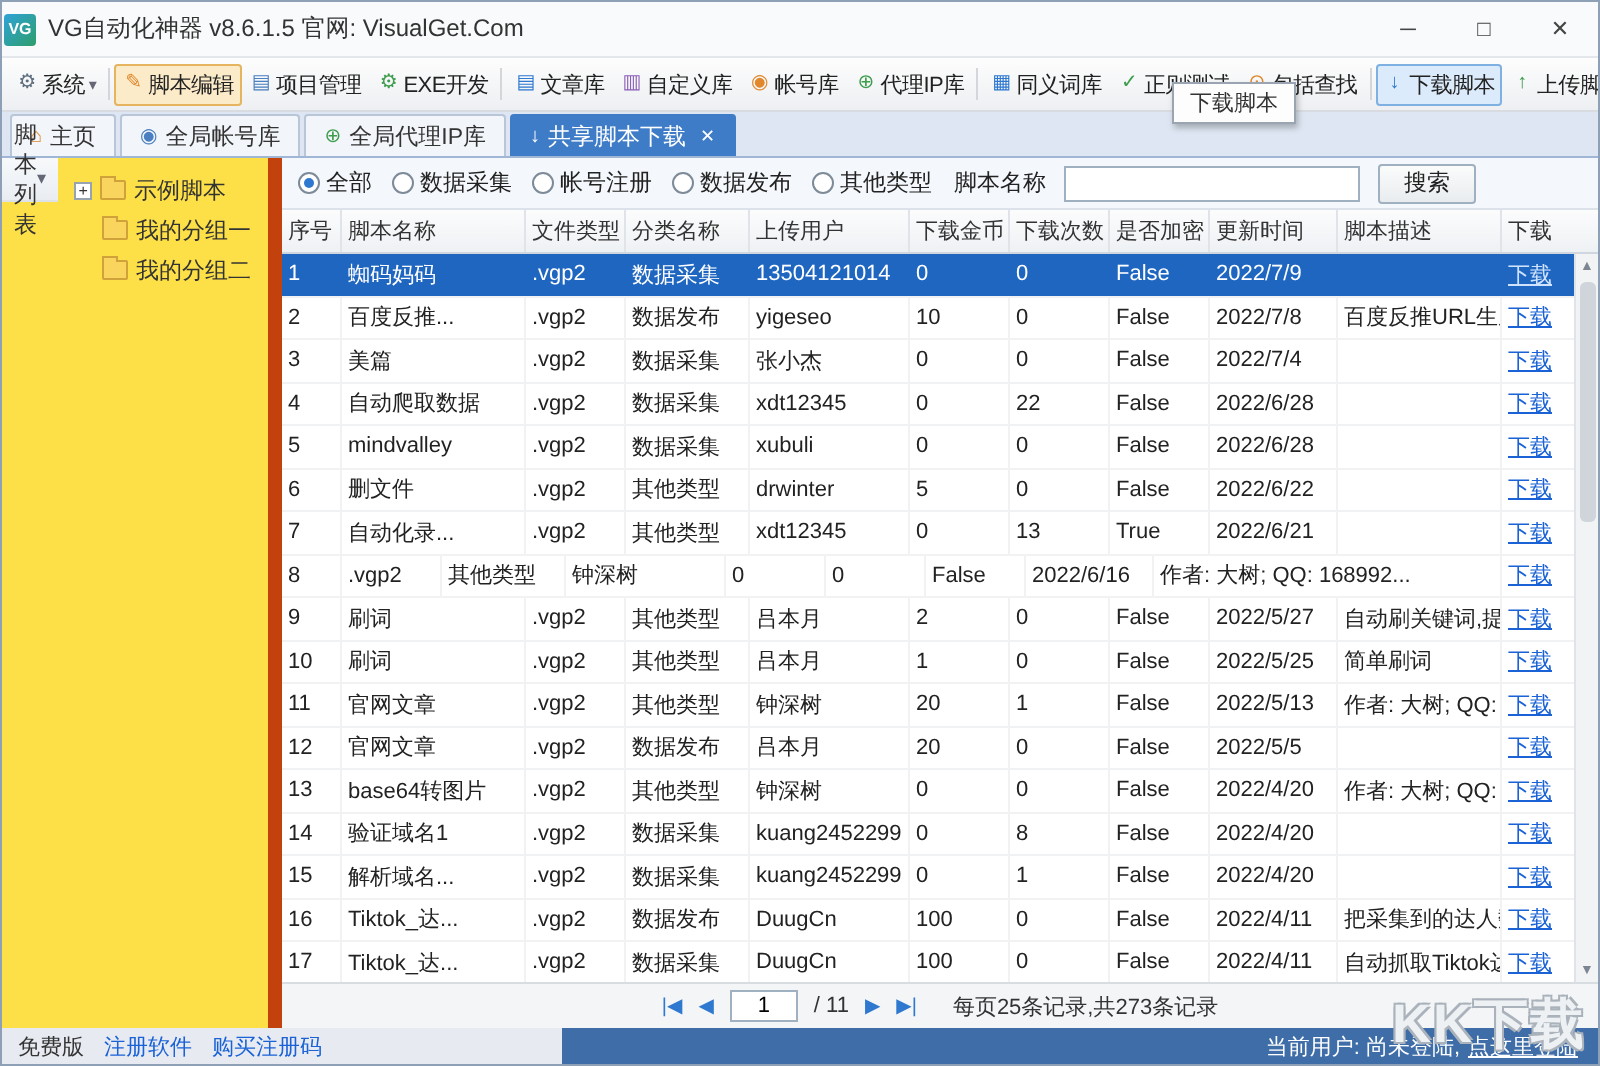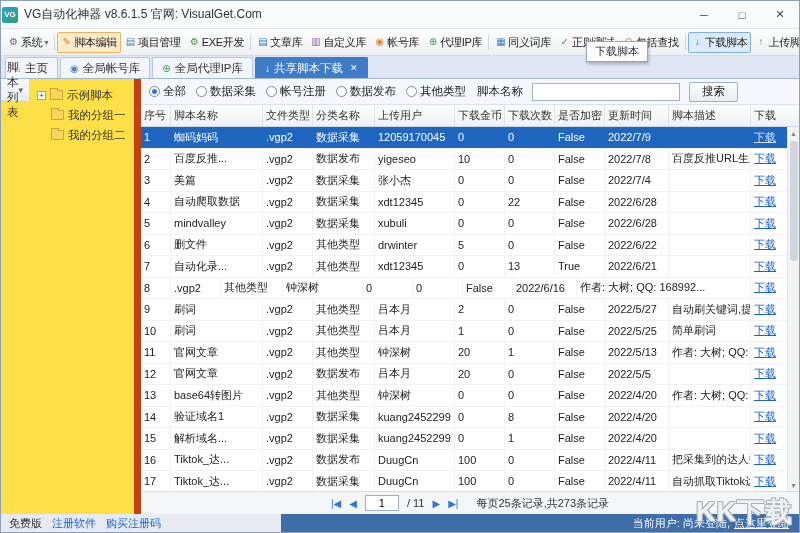--- a/index.html
+++ b/index.html
@@ -286,21 +286,21 @@
             <div class="th c8">更新时间</div>
             <div class="th c9">脚本描述</div>
             <div class="th c10">下载</div>
           </div>
         <div class="tbody">
             <div class="tr sel">
               <div class="td c0">1</div>
               <div class="td c1">蜘码妈码</div>
               <div class="td c2">.vgp2</div>
               <div class="td c3">数据采集</div>
-              <div class="td c4">12059170045</div>
+              <div class="td c4">13504121014</div>
               <div class="td c5">0</div>
               <div class="td c6">0</div>
               <div class="td c7">False</div>
               <div class="td c8">2022/7/9</div>
               <div class="td c9"></div>
               <div class="td c10">
                 <a class="dl">下载</a>
               </div>
             </div>
             <div class="tr">

